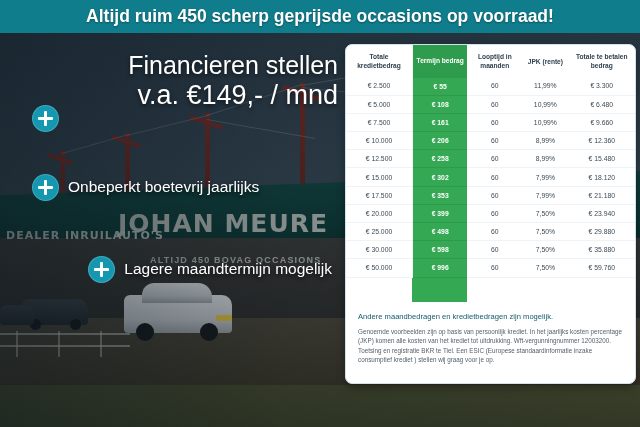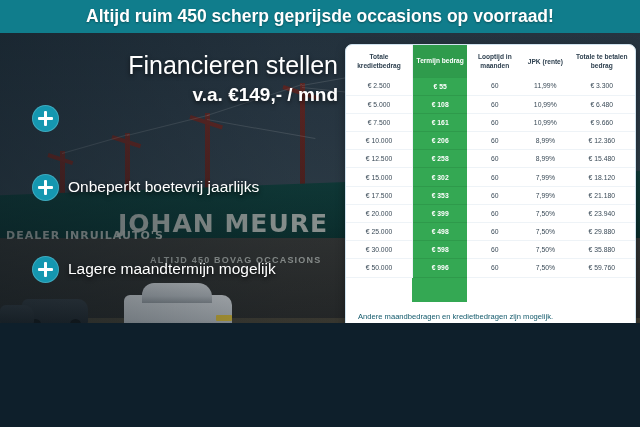--- a/index.html
+++ b/index.html
@@ -1,21 +1,21 @@
 <!DOCTYPE html>
 <html><head>
 <meta charset="utf-8">
 <style>
   html,body{margin:0;padding:0;}
   body{
     width:640px;height:427px;overflow:hidden;
     font-family:"Liberation Sans", sans-serif;
     background:#0e1f2b;
   }
-  .ad{position:relative;width:640px;height:323px;overflow:hidden;}
+  .ad{position:relative;width:640px;height:427px;overflow:hidden;}
 
   
   .photo{position:absolute;left:0;top:33px;width:640px;height:394px;overflow:hidden;background:#2b3a45;}
   .sky{position:absolute;left:0;top:0;width:640px;height:205px;
        background:linear-gradient(180deg,#2d3c49 0%,#33424f 45%,#3a4a55 100%);}
   .roof{position:absolute;left:-10px;top:150px;width:660px;height:70px;
         background:linear-gradient(180deg,#11443f 0%,#0d3a36 60%,#09302c 100%);
         transform:skewY(-2.2deg);}
   .facade{position:absolute;left:0;top:205px;width:640px;height:80px;
           background:linear-gradient(180deg,#3c3b38 0%,#2e2d2b 100%);}
@@ -42,30 +42,30 @@
   
   .banner{position:absolute;left:0;top:0;width:640px;height:33px;background:#107d8c;
           display:flex;align-items:center;justify-content:center;z-index:8;}
   .banner-text{color:#fff;font-weight:bold;font-size:17.5px;white-space:nowrap;
                text-shadow:0 1px 2px rgba(0,0,0,.35);}
 
   
   .bullets{position:absolute;left:0;top:33px;width:345px;height:394px;z-index:6;}
   .headline{position:absolute;left:28px;top:17px;width:310px;text-align:right;}
   .headline .l1{color:#ffffff;font-size:25px;line-height:30px;text-shadow:0 2px 4px rgba(0,0,0,.6);}
-  .headline .l2{color:#ffffff;font-size:19px;font-weight:bold;line-height:30px;
+  .headline .l2{color:#ffffff;font-size:27px;font-weight:normal;line-height:30px;
                 text-shadow:0 2px 4px rgba(0,0,0,.6);}
   .plus{position:absolute;width:27px;height:27px;border-radius:50%;background:#1597b0;
         box-shadow:0 0 0 1px rgba(255,255,255,.18) inset;}
   .plus:before,.plus:after{content:"";position:absolute;background:#fff;border-radius:1px;}
   .plus:before{left:6px;top:12px;width:15px;height:3.2px;}
   .plus:after{left:11.9px;top:6px;width:3.2px;height:15px;}
   .bullet{position:absolute;left:32px;width:300px;height:28px;display:flex;align-items:center;gap:9px;}
   .bullet .txt{color:#fff;font-size:15.5px;text-shadow:0 2px 4px rgba(0,0,0,.75);white-space:nowrap;}
-  .b1{top:140px;} .b2{top:222px;} .b3{top:302px;}
+  .b1{top:140px;} .b2{top:222px;justify-content:flex-end;} .b3{top:302px;}
 
   
   .card{position:absolute;left:345px;top:44px;width:289px;height:338px;background:#ffffff;
         border:1px solid #cfe2ee;border-radius:7px;box-shadow:0 3px 10px rgba(0,0,0,.35);
         z-index:7;overflow:hidden;}
   table.rates{border-collapse:collapse;width:100%;table-layout:fixed;}
   table.rates th{font-size:6.6px;color:#2f4150;font-weight:bold;line-height:9px;padding:7px 1px 7px;
                  text-align:center;vertical-align:middle;}
   table.rates td{font-size:6.8px;color:#3a4a57;text-align:center;padding:5.1px 1px;
                  border-bottom:1px solid #eef3f7;white-space:nowrap;}

